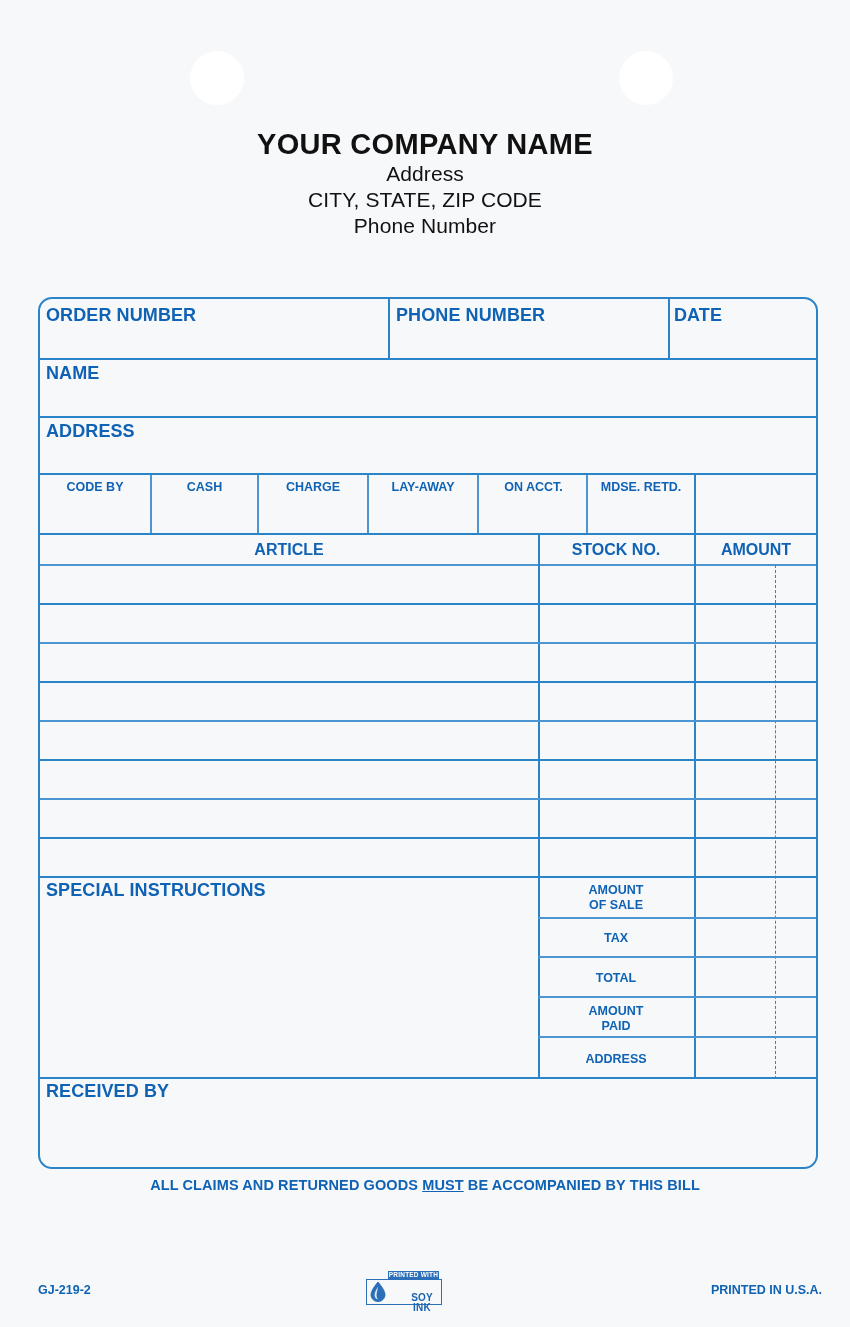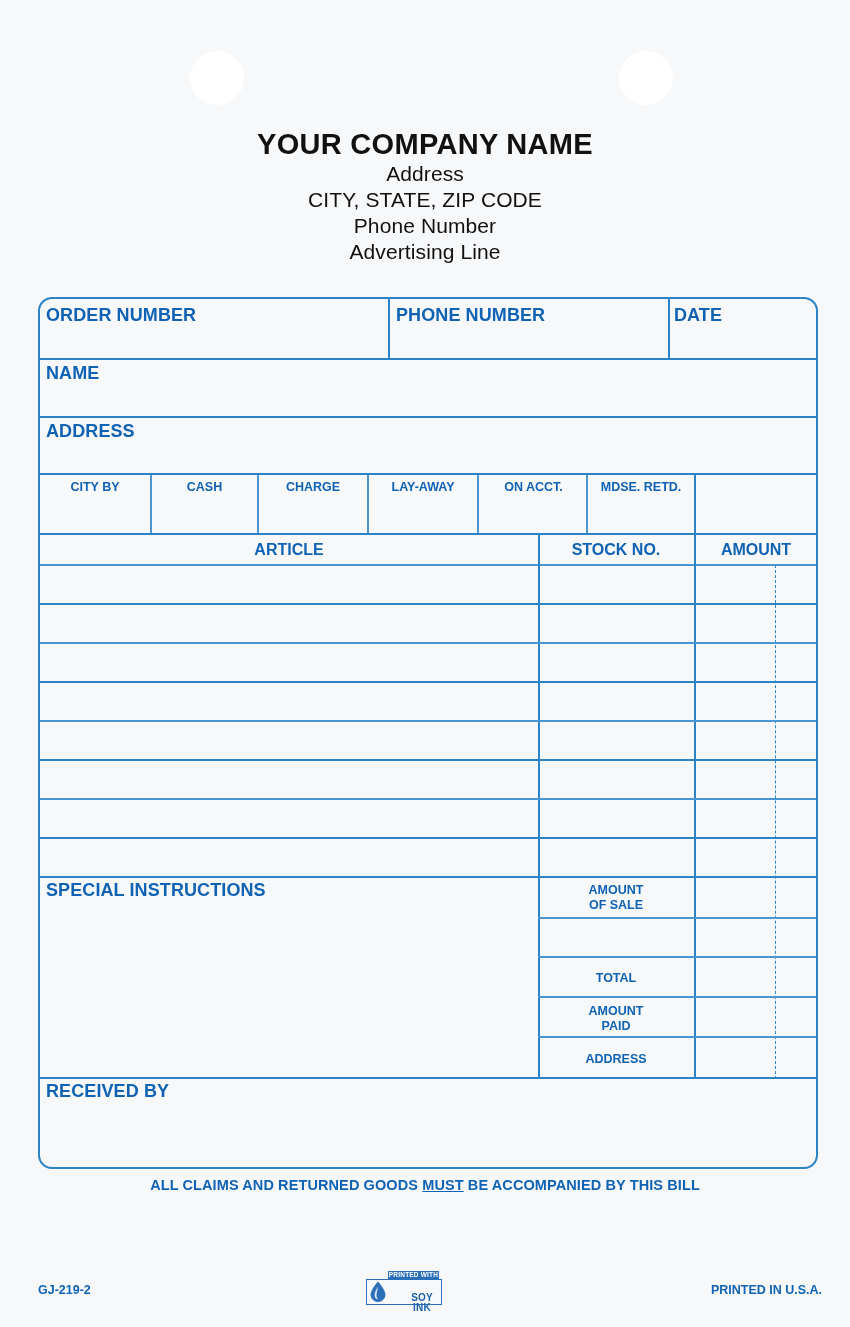--- a/index.html
+++ b/index.html
@@ -199,21 +199,20 @@
 <div class="page">
 
   <div class="punch punch-left"></div>
   <div class="punch punch-right"></div>
 
   <div class="letterhead">
     <div class="company-name">YOUR COMPANY NAME</div>
     <div class="lh-line">Address</div>
     <div class="lh-line">CITY, STATE, ZIP CODE</div>
     <div class="lh-line">Phone Number</div>
-    <div class="lh-line">Advertising Line</div>
   </div>
 
   <div class="form">
 
     <div class="lbl" style="left:6px; top:6px;">ORDER NUMBER</div>
     <div class="lbl" style="left:356px; top:6px;">PHONE NUMBER</div>
     <div class="lbl" style="left:634px; top:6px;">DATE</div>
 
     <div class="v-rule" style="left:348px; top:0; height:59px;"></div>
     <div class="v-rule" style="left:628px; top:0; height:59px;"></div>
@@ -224,21 +223,21 @@
     <div style="position:absolute;left:630px;top:0;width:146px;height:59px;"></div>
 
     <div class="lbl" style="left:6px; top:64px;">NAME</div>
     <div class="h-rule" style="left:0; top:117px; width:776px;"></div>
     <div style="position:absolute;left:0;top:61px;width:776px;height:56px;"></div>
 
     <div class="lbl" style="left:6px; top:122px;">ADDRESS</div>
     <div class="h-rule" style="left:0; top:174px; width:776px;"></div>
     <div style="position:absolute;left:0;top:119px;width:776px;height:55px;"></div>
 
-    <div class="cell-label lbl-sm" style="left:0;   top:178px; width:110px; height:20px;">CITY BY</div>
+    <div class="cell-label lbl-sm" style="left:0;   top:178px; width:110px; height:20px;">CODE BY</div>
     <div class="cell-label lbl-sm" style="left:112px;top:178px; width:105px; height:20px;">CASH</div>
     <div class="cell-label lbl-sm" style="left:219px;top:178px; width:108px; height:20px;">CHARGE</div>
     <div class="cell-label lbl-sm" style="left:329px;top:178px; width:108px; height:20px;">LAY-AWAY</div>
     <div class="cell-label lbl-sm" style="left:439px;top:178px; width:109px; height:20px;">ON  ACCT.</div>
     <div class="cell-label lbl-sm" style="left:548px;top:178px; width:106px; height:20px;">MDSE. RETD.</div>
     <div class="cell-label lbl-sm" style="left:656px;top:178px; width:120px; height:20px;"></div>
 
     <div class="v-rule thin" style="left:110px; top:176px; height:58px;"></div>
     <div class="v-rule thin" style="left:217px; top:176px; height:58px;"></div>
     <div class="v-rule thin" style="left:327px; top:176px; height:58px;"></div>
@@ -302,20 +301,21 @@
 
     <div style="position:absolute;left:0;top:540px;width:498px;height:37px;"></div>
     <div style="position:absolute;left:500px;top:540px;width:154px;height:37px;"></div>
     <div style="position:absolute;left:656px;top:540px;width:120px;height:37px;"></div>
 
     <div class="lbl" style="left:6px; top:581px;">SPECIAL INSTRUCTIONS</div>
     <div style="position:absolute;left:0;top:579px;width:498px;height:201px;"></div>
 
     <div class="cell-label lbl-sm" style="left:500px;top:579px;width:152px;height:40px;">AMOUNT
 OF SALE</div>
+    <div class="cell-label lbl-sm" style="left:500px;top:620px;width:152px;height:39px;">TAX</div>
     <div class="cell-label lbl-sm" style="left:500px;top:660px;width:152px;height:39px;">TOTAL</div>
     <div class="cell-label lbl-sm" style="left:500px;top:700px;width:152px;height:39px;">AMOUNT
 PAID</div>
     <div class="cell-label lbl-sm" style="left:500px;top:740px;width:152px;height:40px;">ADDRESS</div>
 
     <div style="position:absolute;left:656px;top:579px;width:120px;height:40px;"></div>
     <div style="position:absolute;left:656px;top:620px;width:120px;height:39px;"></div>
     <div style="position:absolute;left:656px;top:660px;width:120px;height:39px;"></div>
     <div style="position:absolute;left:656px;top:700px;width:120px;height:39px;"></div>
     <div style="position:absolute;left:656px;top:740px;width:120px;height:40px;"></div>

